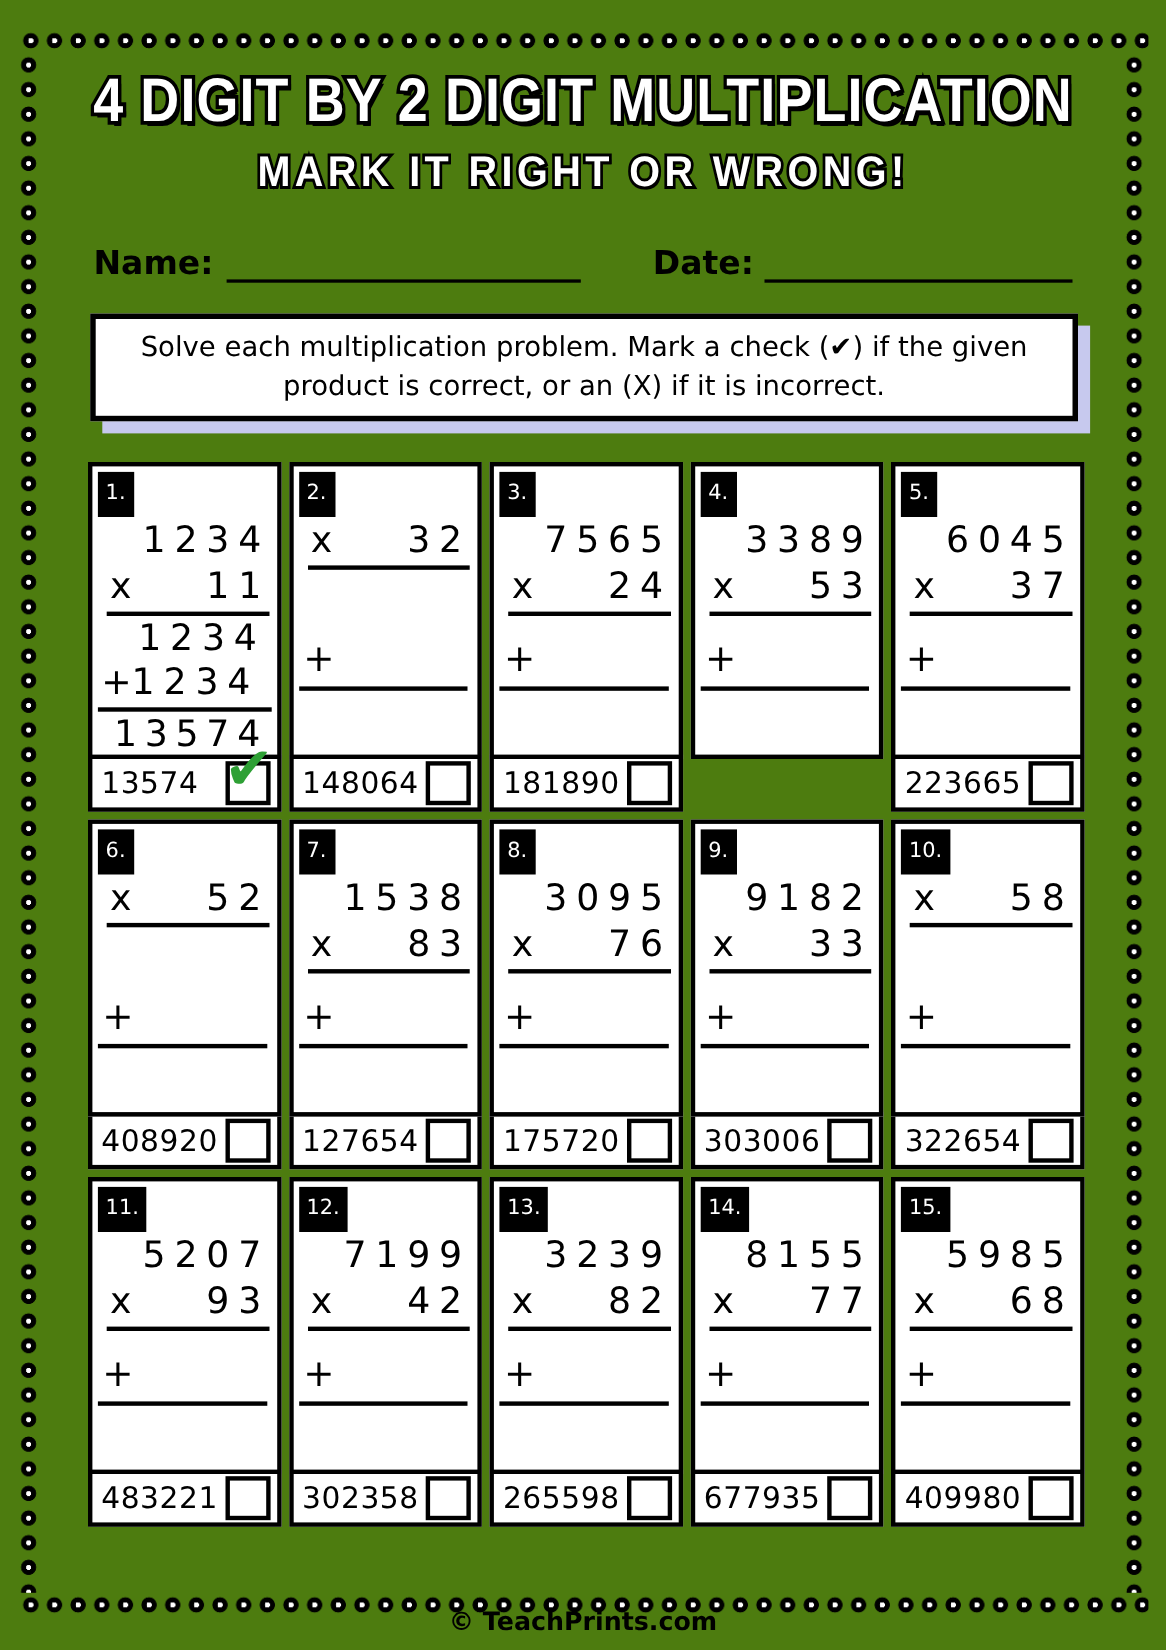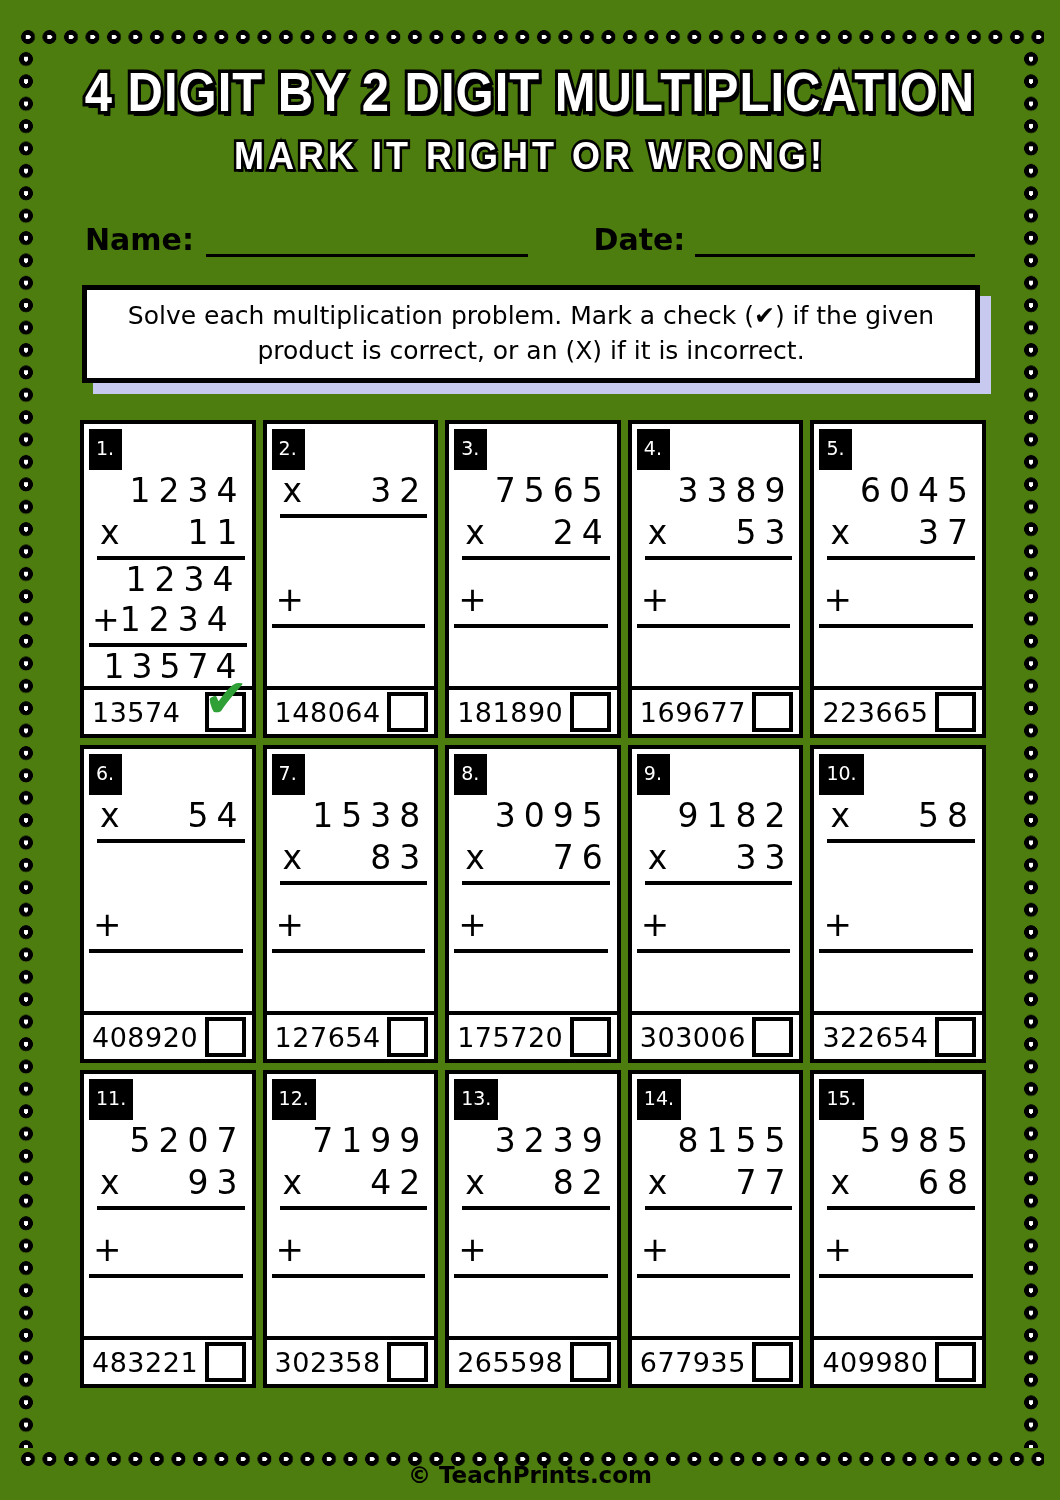--- a/index.html
+++ b/index.html
@@ -192,26 +192,20 @@
           <span>53</span>
         </div>
         <div class="mrule"></div>
       </div>
 
       <div class="work-empty">
         <div class="plus-sign">+</div>
         <div class="work-line"></div>
       </div>
     </div>
-    <div class="abox">
-      <span class="aval">169677</span>
-      <span class="chk">
-        
-      </span>
-    </div>
   </div>
 
   <div class="cell">
     <div class="pbox">
       <div class="badge">5.</div>
       <div class="mult">
         <div class="m1">6045</div>
         <div class="m2">
           <span class="xs">x</span>
           <span>37</span>
@@ -231,21 +225,21 @@
       </span>
     </div>
   </div>
 
   <div class="cell">
     <div class="pbox">
       <div class="badge">6.</div>
       <div class="mult">
         <div class="m2">
           <span class="xs">x</span>
-          <span>54</span>
+          <span>52</span>
         </div>
         <div class="mrule"></div>
       </div>
 
       <div class="work-empty">
         <div class="plus-sign">+</div>
         <div class="work-line"></div>
       </div>
     </div>
     <div class="abox">

